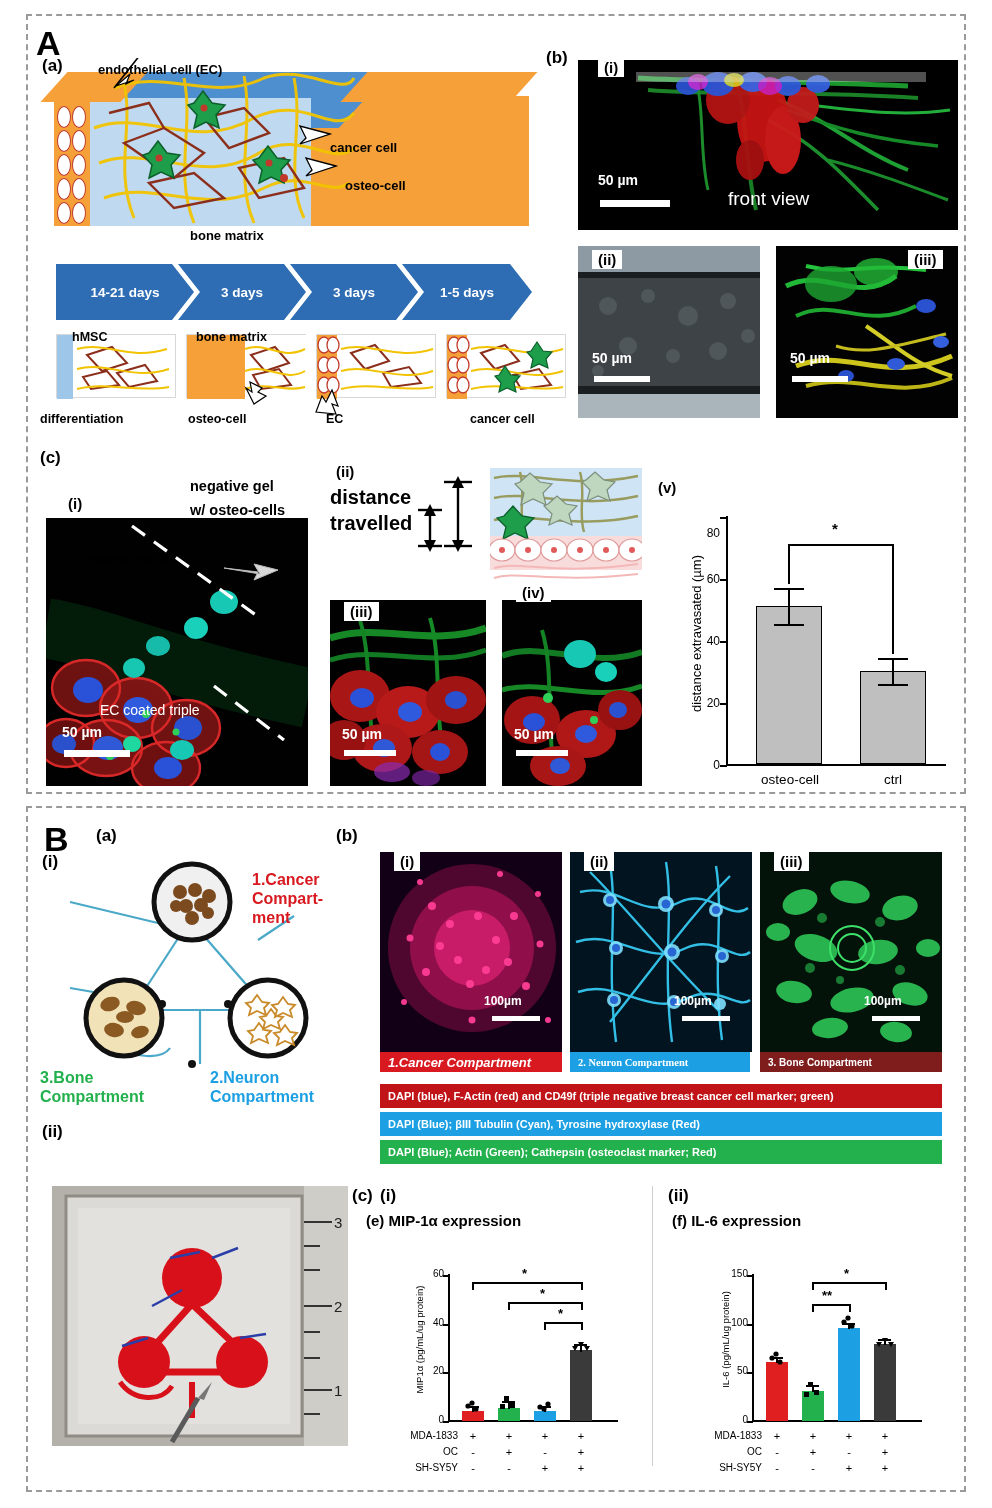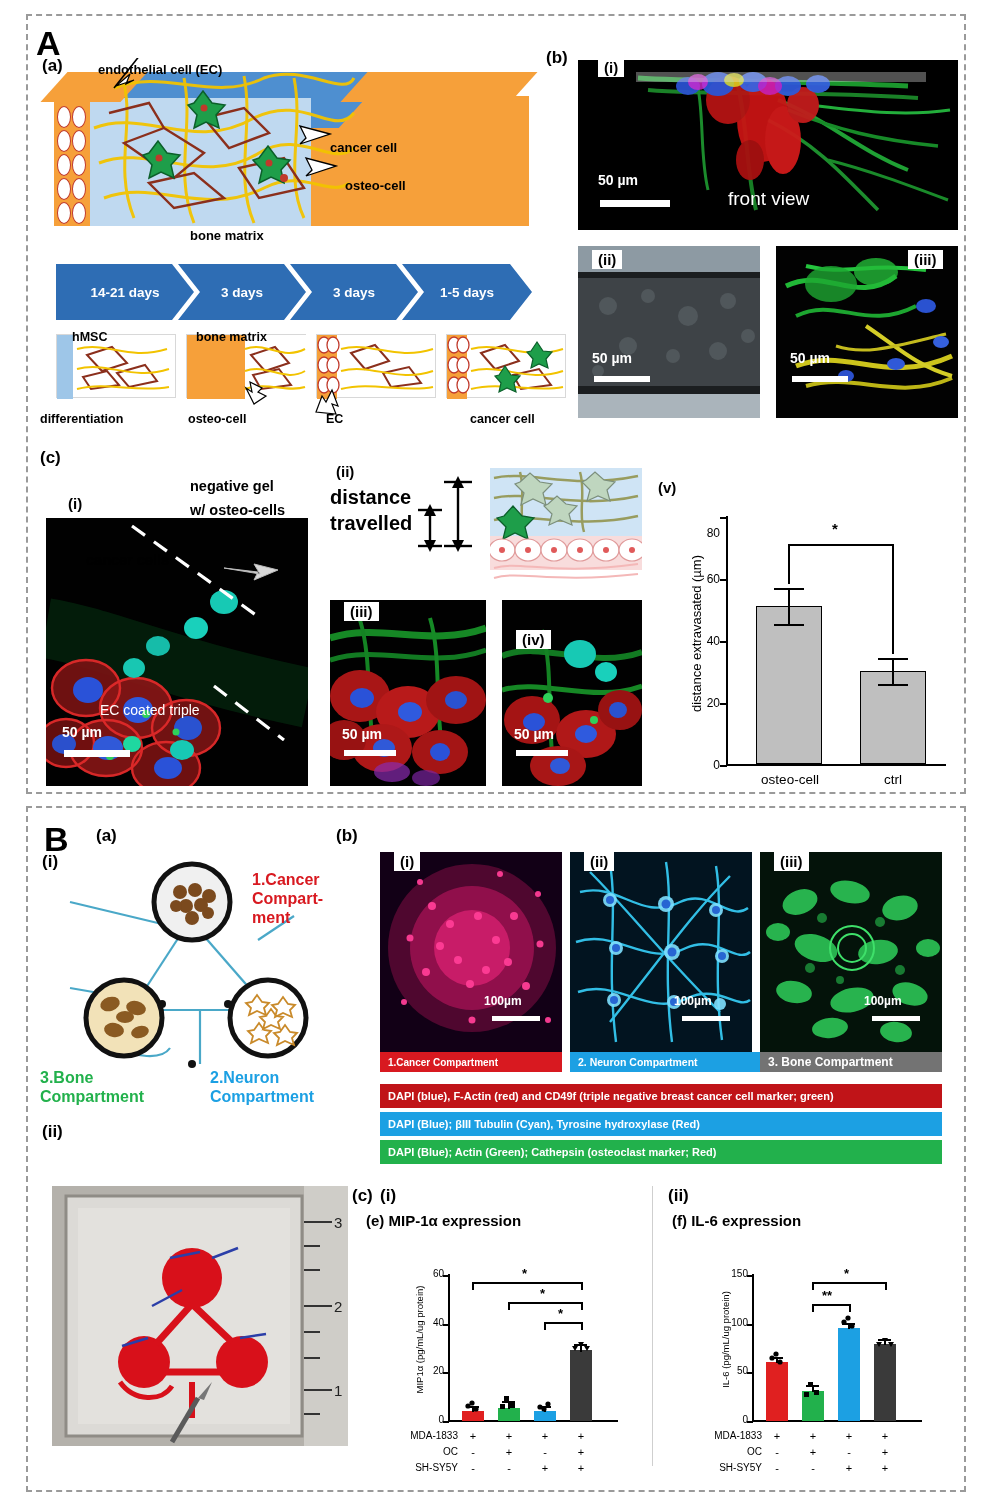--- a/index.html
+++ b/index.html
@@ -505,21 +505,21 @@
     <g>
       <ellipse cx="78" cy="54" rx="16" ry="14" fill="#17c9b4"></ellipse>
       <ellipse cx="104" cy="72" rx="11" ry="10" fill="#19d0bb"></ellipse>
       <circle cx="46" cy="98" r="5" fill="#2fd05a"></circle>
       <circle cx="92" cy="120" r="4" fill="#2fd05a"></circle>
     </g>
   </svg>
   <div class="scalebar" style="left:14px; top:150px; width:52px; height:6px;"></div>
   <div class="scaletext" style="left:12px; top:126px;">50 µm</div>
 </div>
-<div class="tag" style="left:516px; top:630px;">(iv)</div>
+<div class="tag" style="left:516px; top:583px;">(iv)</div>
 
 <div class="tag" style="left:652px; top:478px; background:transparent;">(v)</div>
 <div id="chartAv" style="position:absolute; left:660px; top:508px; width:290px; height:282px;">
 
   <div class="axis" style="left:66px; top:8px; width:2px; height:250px;"></div>
   <div class="axis" style="left:66px; top:256px; width:220px; height:2px;"></div>
 
   <div class="ticklab" style="left:28px; top:250px; width:32px;">0</div>
   <div class="ticklab" style="left:28px; top:188px; width:32px;">20</div>
   <div class="ticklab" style="left:28px; top:126px; width:32px;">40</div>
@@ -770,23 +770,23 @@
         <circle cx="50" cy="116" r="5"></circle>
       <circle cx="140" cy="118" r="5"></circle>
         <circle cx="80" cy="128" r="4"></circle>
     </g>
   </svg>
   <div class="scalebar" style="left:112px; top:164px; width:48px; height:5px;"></div>
   <div class="scaletext" style="left:104px; top:142px; font-size:12px;">100µm</div>
 </div>
 <div class="tag" style="left:774px; top:852px;">(iii)</div>
 
-<div class="capbar" style="left:380px; top:1052px; width:182px; height:20px; background:#D81920; font-size:10px;">1.Cancer Compartment</div>
-<div class="capbar" style="left:570px; top:1052px; width:216px; height:20px; background:#1CA0E3; font-size:10.5px;">2. Neuron Compartment</div>
-<div class="capbar" style="left:760px; top:1052px; width:182px; height:20px; background:#737373; font-size:12px;">3. Bone Compartment</div>
+<div class="capbar" style="left:380px; top:1052px; width:182px; height:20px; background:#D81920; font-size:13px;font-style:italic;">1.Cancer Compartment</div>
+<div class="capbar" style="left:570px; top:1052px; width:180px; height:20px; background:#1CA0E3; font-size:10.5px;font-family:Liberation Serif, serif;">2. Neuron Compartment</div>
+<div class="capbar" style="left:760px; top:1052px; width:182px; height:20px; background:#7f1d1d; font-size:10px;">3. Bone Compartment</div>
 
 <div class="capbar" style="left:380px; top:1084px; width:562px; height:24px; background:#C01418;">DAPI (blue), F-Actin (red) and CD49f (triple negative breast  cancer cell marker; green)</div>
 <div class="capbar" style="left:380px; top:1112px; width:562px; height:24px; background:#1CA0E3;">DAPI (Blue); βIII Tubulin (Cyan), Tyrosine hydroxylase (Red)</div>
 <div class="capbar" style="left:380px; top:1140px; width:562px; height:24px; background:#22B14C;">DAPI (Blue); Actin (Green); Cathepsin (osteoclast marker; Red)</div>
 
 <div class="sublabel" style="position:absolute; left:352px; top:1186px;">(c)</div>
 <div class="sublabel" style="position:absolute; left:380px; top:1186px;">(i)</div>
 <div class="sublabel" style="position:absolute; left:668px; top:1186px;">(ii)</div>
 
 <div style="position:absolute; left:652px; top:1186px; width:1px; height:280px; background:#cfcfcf;"></div>

